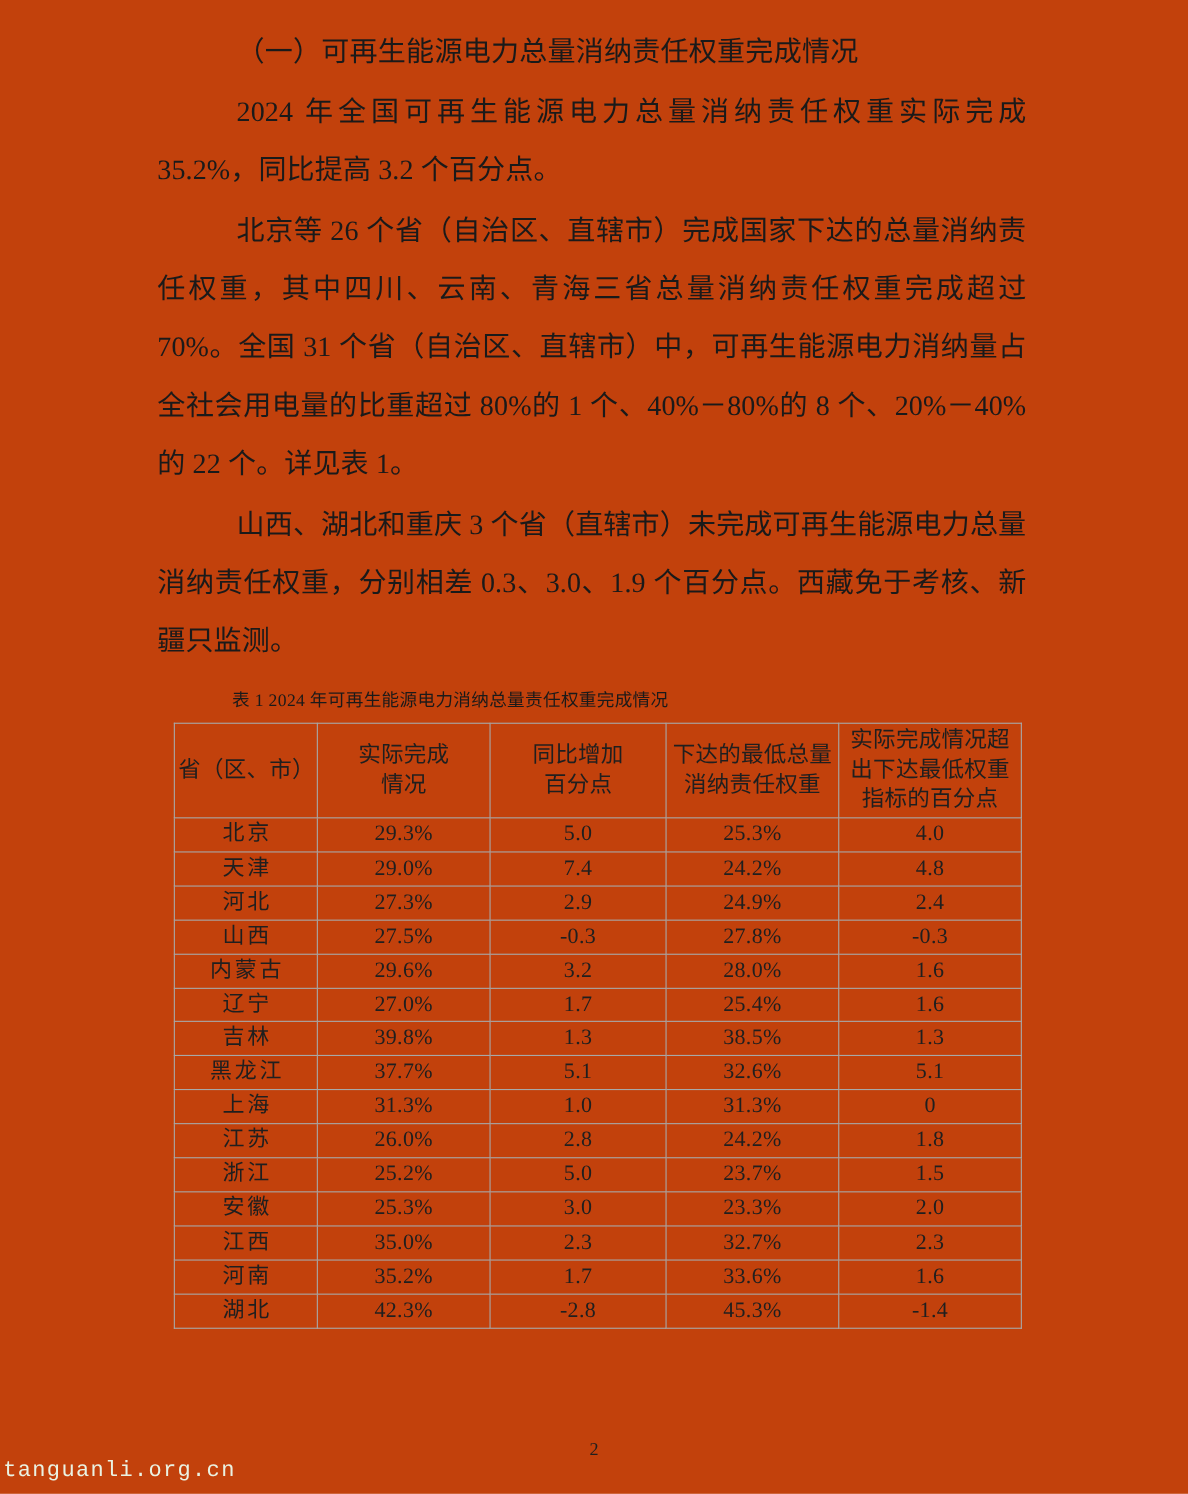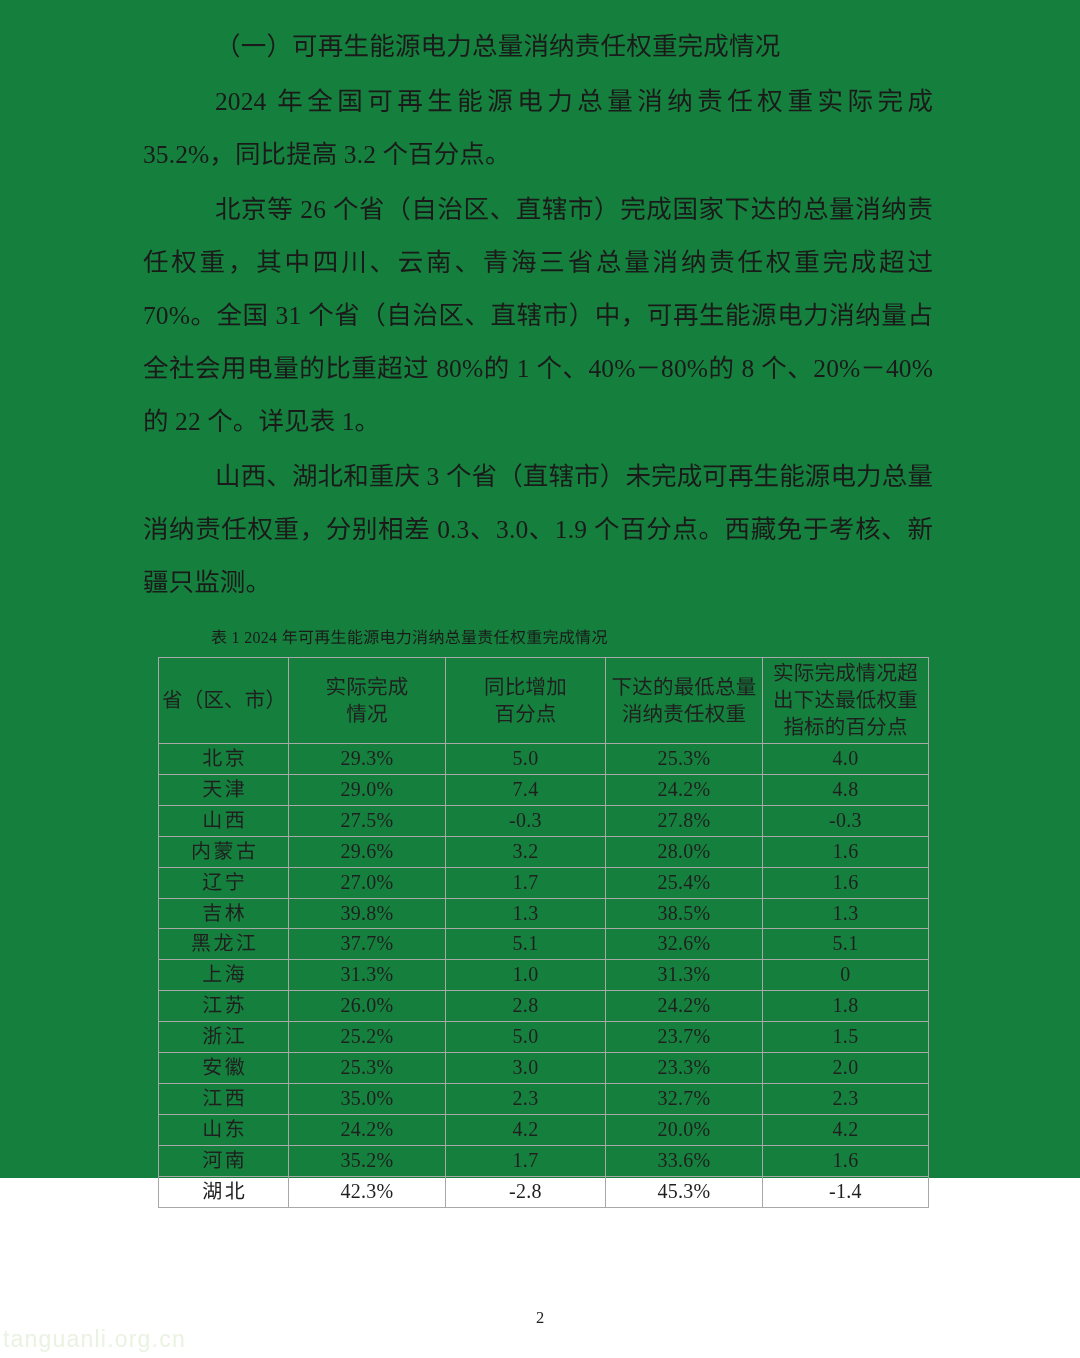--- a/index.html
+++ b/index.html
@@ -15,22 +15,22 @@
     overflow: hidden;
     font-family: "Liberation Serif", "DejaVu Serif", serif;
     color: #1a1a1a;
     -webkit-font-smoothing: antialiased;
   }
 
   .page {
     position: absolute;
     inset: 0;
     width: 1080px;
-    height: 1178px;
-    background: #15803d;
+    height: 1358px;
+    background: #c2410c;
   }
 
   
   .body-wrap {
     position: absolute;
     left: 143px;
     top: 24px;
     width: 790px;
   }
 
@@ -125,22 +125,22 @@
     text-align: center;
     font-size: 16.5px;
     color: #1f1f1f;
     font-family: "Liberation Serif", "DejaVu Serif", serif;
   }
 
   .watermark {
     position: absolute;
     left: 3px;
     top: 1326px;
-    font-family: Liberation Sans, sans-serif;
-    font-size: 23px;
+    font-family: Liberation Mono, monospace;
+    font-size: 20px;
     letter-spacing: 1.2px;
     color: #eaf2e2;
     user-select: none;
     white-space: nowrap;
   }
 </style>
 </head>
 <body>
 
 <div class="page">
@@ -195,20 +195,27 @@
             <td>4.0</td>
           </tr>
           <tr>
             <td class="prov">天津</td>
             <td>29.0%</td>
             <td>7.4</td>
             <td>24.2%</td>
             <td>4.8</td>
           </tr>
           <tr>
+            <td class="prov">河北</td>
+            <td>27.3%</td>
+            <td>2.9</td>
+            <td>24.9%</td>
+            <td>2.4</td>
+          </tr>
+          <tr>
             <td class="prov">山西</td>
             <td>27.5%</td>
             <td>-0.3</td>
             <td>27.8%</td>
             <td>-0.3</td>
           </tr>
           <tr>
             <td class="prov">内蒙古</td>
             <td>29.6%</td>
             <td>3.2</td>
@@ -265,27 +272,20 @@
             <td>2.0</td>
           </tr>
           <tr>
             <td class="prov">江西</td>
             <td>35.0%</td>
             <td>2.3</td>
             <td>32.7%</td>
             <td>2.3</td>
           </tr>
           <tr>
-            <td class="prov">山东</td>
-            <td>24.2%</td>
-            <td>4.2</td>
-            <td>20.0%</td>
-            <td>4.2</td>
-          </tr>
-          <tr>
             <td class="prov">河南</td>
             <td>35.2%</td>
             <td>1.7</td>
             <td>33.6%</td>
             <td>1.6</td>
           </tr>
           <tr>
             <td class="prov">湖北</td>
             <td>42.3%</td>
             <td>-2.8</td>

